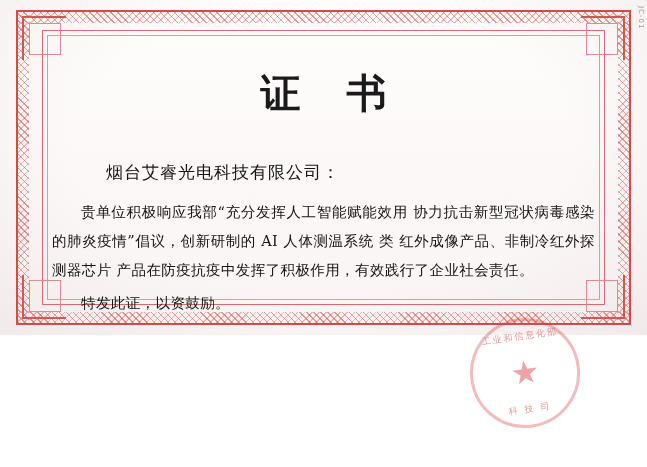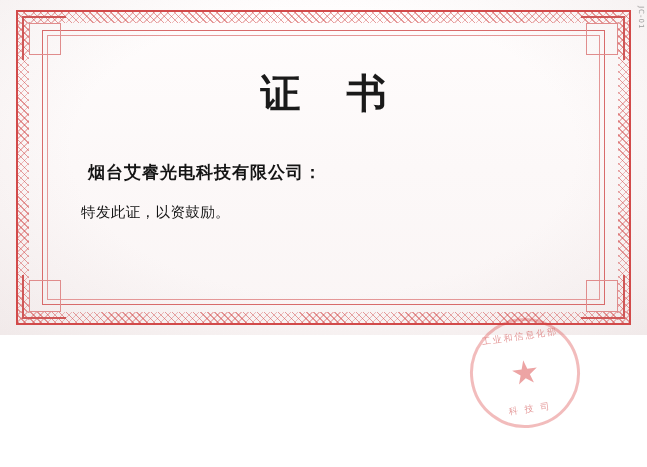--- a/index.html
+++ b/index.html
@@ -118,23 +118,23 @@
     font-size: 40px;
     letter-spacing: 16px;
     color: #1a1a1a;
     margin-top: 24px;
     margin-bottom: 6px;
     text-indent: 16px;
   }
 
   #recipient-line {
     margin-top: 40px;
-    margin-left: 36px;
+    margin-left: 54px;
     font-size: 17px;
-    font-weight: bold;
+    font-weight: normal;
     color: #141414;
     letter-spacing: 1px;
   }
 
   #body-text {
     margin-top: 14px;
     font-size: 14.5px;
     line-height: 2.0;
     color: #141414;
     text-align: justify;
@@ -226,20 +226,21 @@
   <div class="corner-ornament" id="corner-bl"></div>
   <div class="corner-ornament" id="corner-br"></div>
 
   <div id="content">
 
     <div id="cert-title">证 书</div>
 
     <div id="recipient-line">烟台艾睿光电科技有限公司：</div>
 
     <div id="body-text">
+      <p class="body-paragraph">贵单位积极响应我部“充分发挥人工智能赋能效用 协力抗击新型冠状病毒感染的肺炎疫情”倡议，创新研制的 AI 人体测温系统 类 红外成像产品、非制冷红外探测器芯片 产品在防疫抗疫中发挥了积极作用，有效践行了企业社会责任。</p>
       <p class="body-paragraph">特发此证，以资鼓励。</p>
     </div>
 
     <div id="signature-block">
     </div>
 
   </div>
 
   <div id="official-seal">
     <div id="seal-text-top">工业和信息化部</div>

